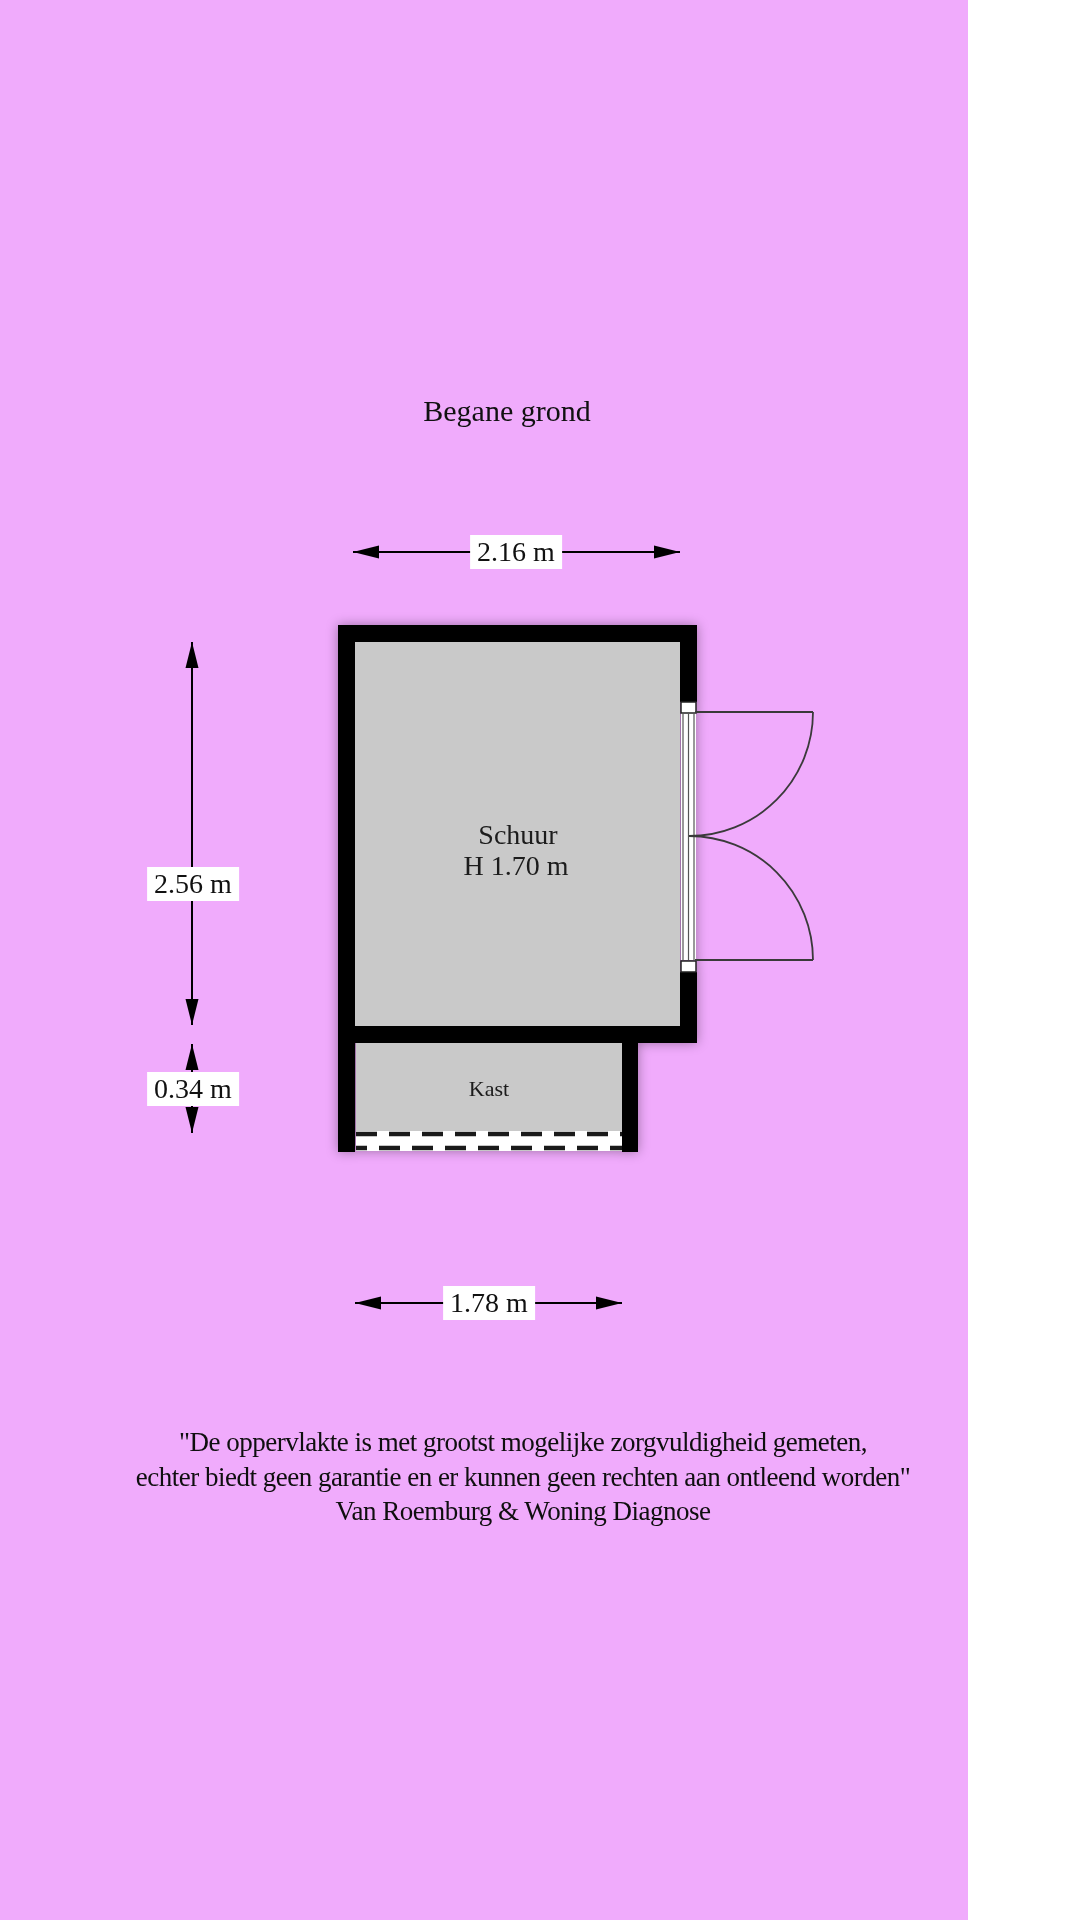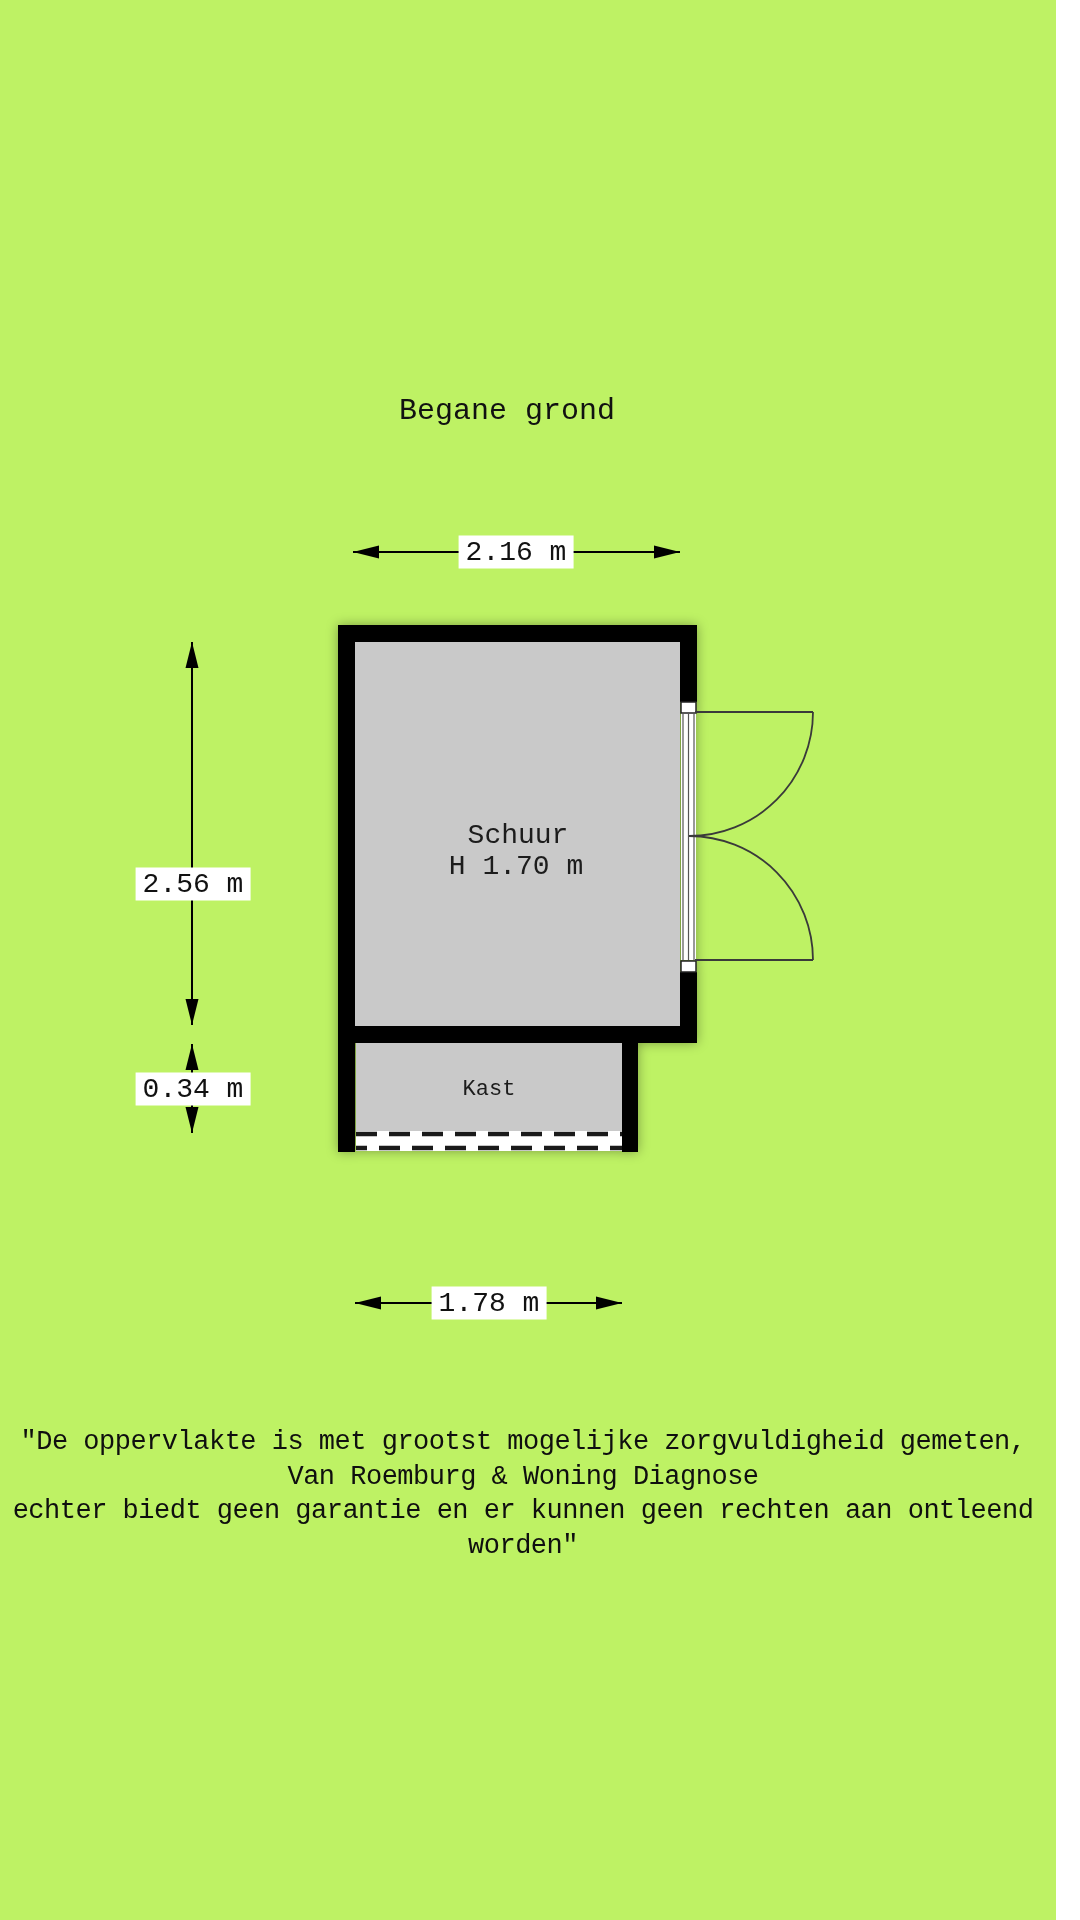--- a/index.html
+++ b/index.html
@@ -1,20 +1,20 @@
 <!DOCTYPE html>
 <html><head>
 <meta charset="utf-8">
 <style>
   html,body{margin:0;padding:0;background:#ffffff;}
   #page{
     position:relative;
-    width:1056px;height:1920px;
-    background:#bef264;
-    font-family:Liberation Mono, monospace;
+    width:968px;height:1920px;
+    background:#f0abfc;
+    font-family:Liberation Serif, serif;
     color:#111111;
     overflow:hidden;
   }
   #plan-svg{position:absolute;left:0;top:0;width:1080px;height:1920px;}
   .label{
     position:absolute;
     transform:translate(-50%,-50%);
     white-space:nowrap;
     color:#111111;
   }
@@ -116,17 +116,17 @@
   <div class="label dim-label" style="left:489px;top:1303px;">1.78 m</div>
 
   <div class="label room-label" style="left:518px;top:835px;">Schuur</div>
 
   <div class="label room-label" style="left:516px;top:866px;">H 1.70 m</div>
 
   <div class="label room-label" style="left:489px;top:1089px;font-size:22px;">Kast</div>
 
   <div class="disclaimer">
     <div>"De oppervlakte is met grootst mogelijke zorgvuldigheid gemeten,</div>
+    <div>echter biedt geen garantie en er kunnen geen rechten aan ontleend worden"</div>
     <div>Van Roemburg &amp; Woning Diagnose</div>
-    <div>echter biedt geen garantie en er kunnen geen rechten aan ontleend worden"</div>
   </div>
 
 </div>
 
 </body></html>

